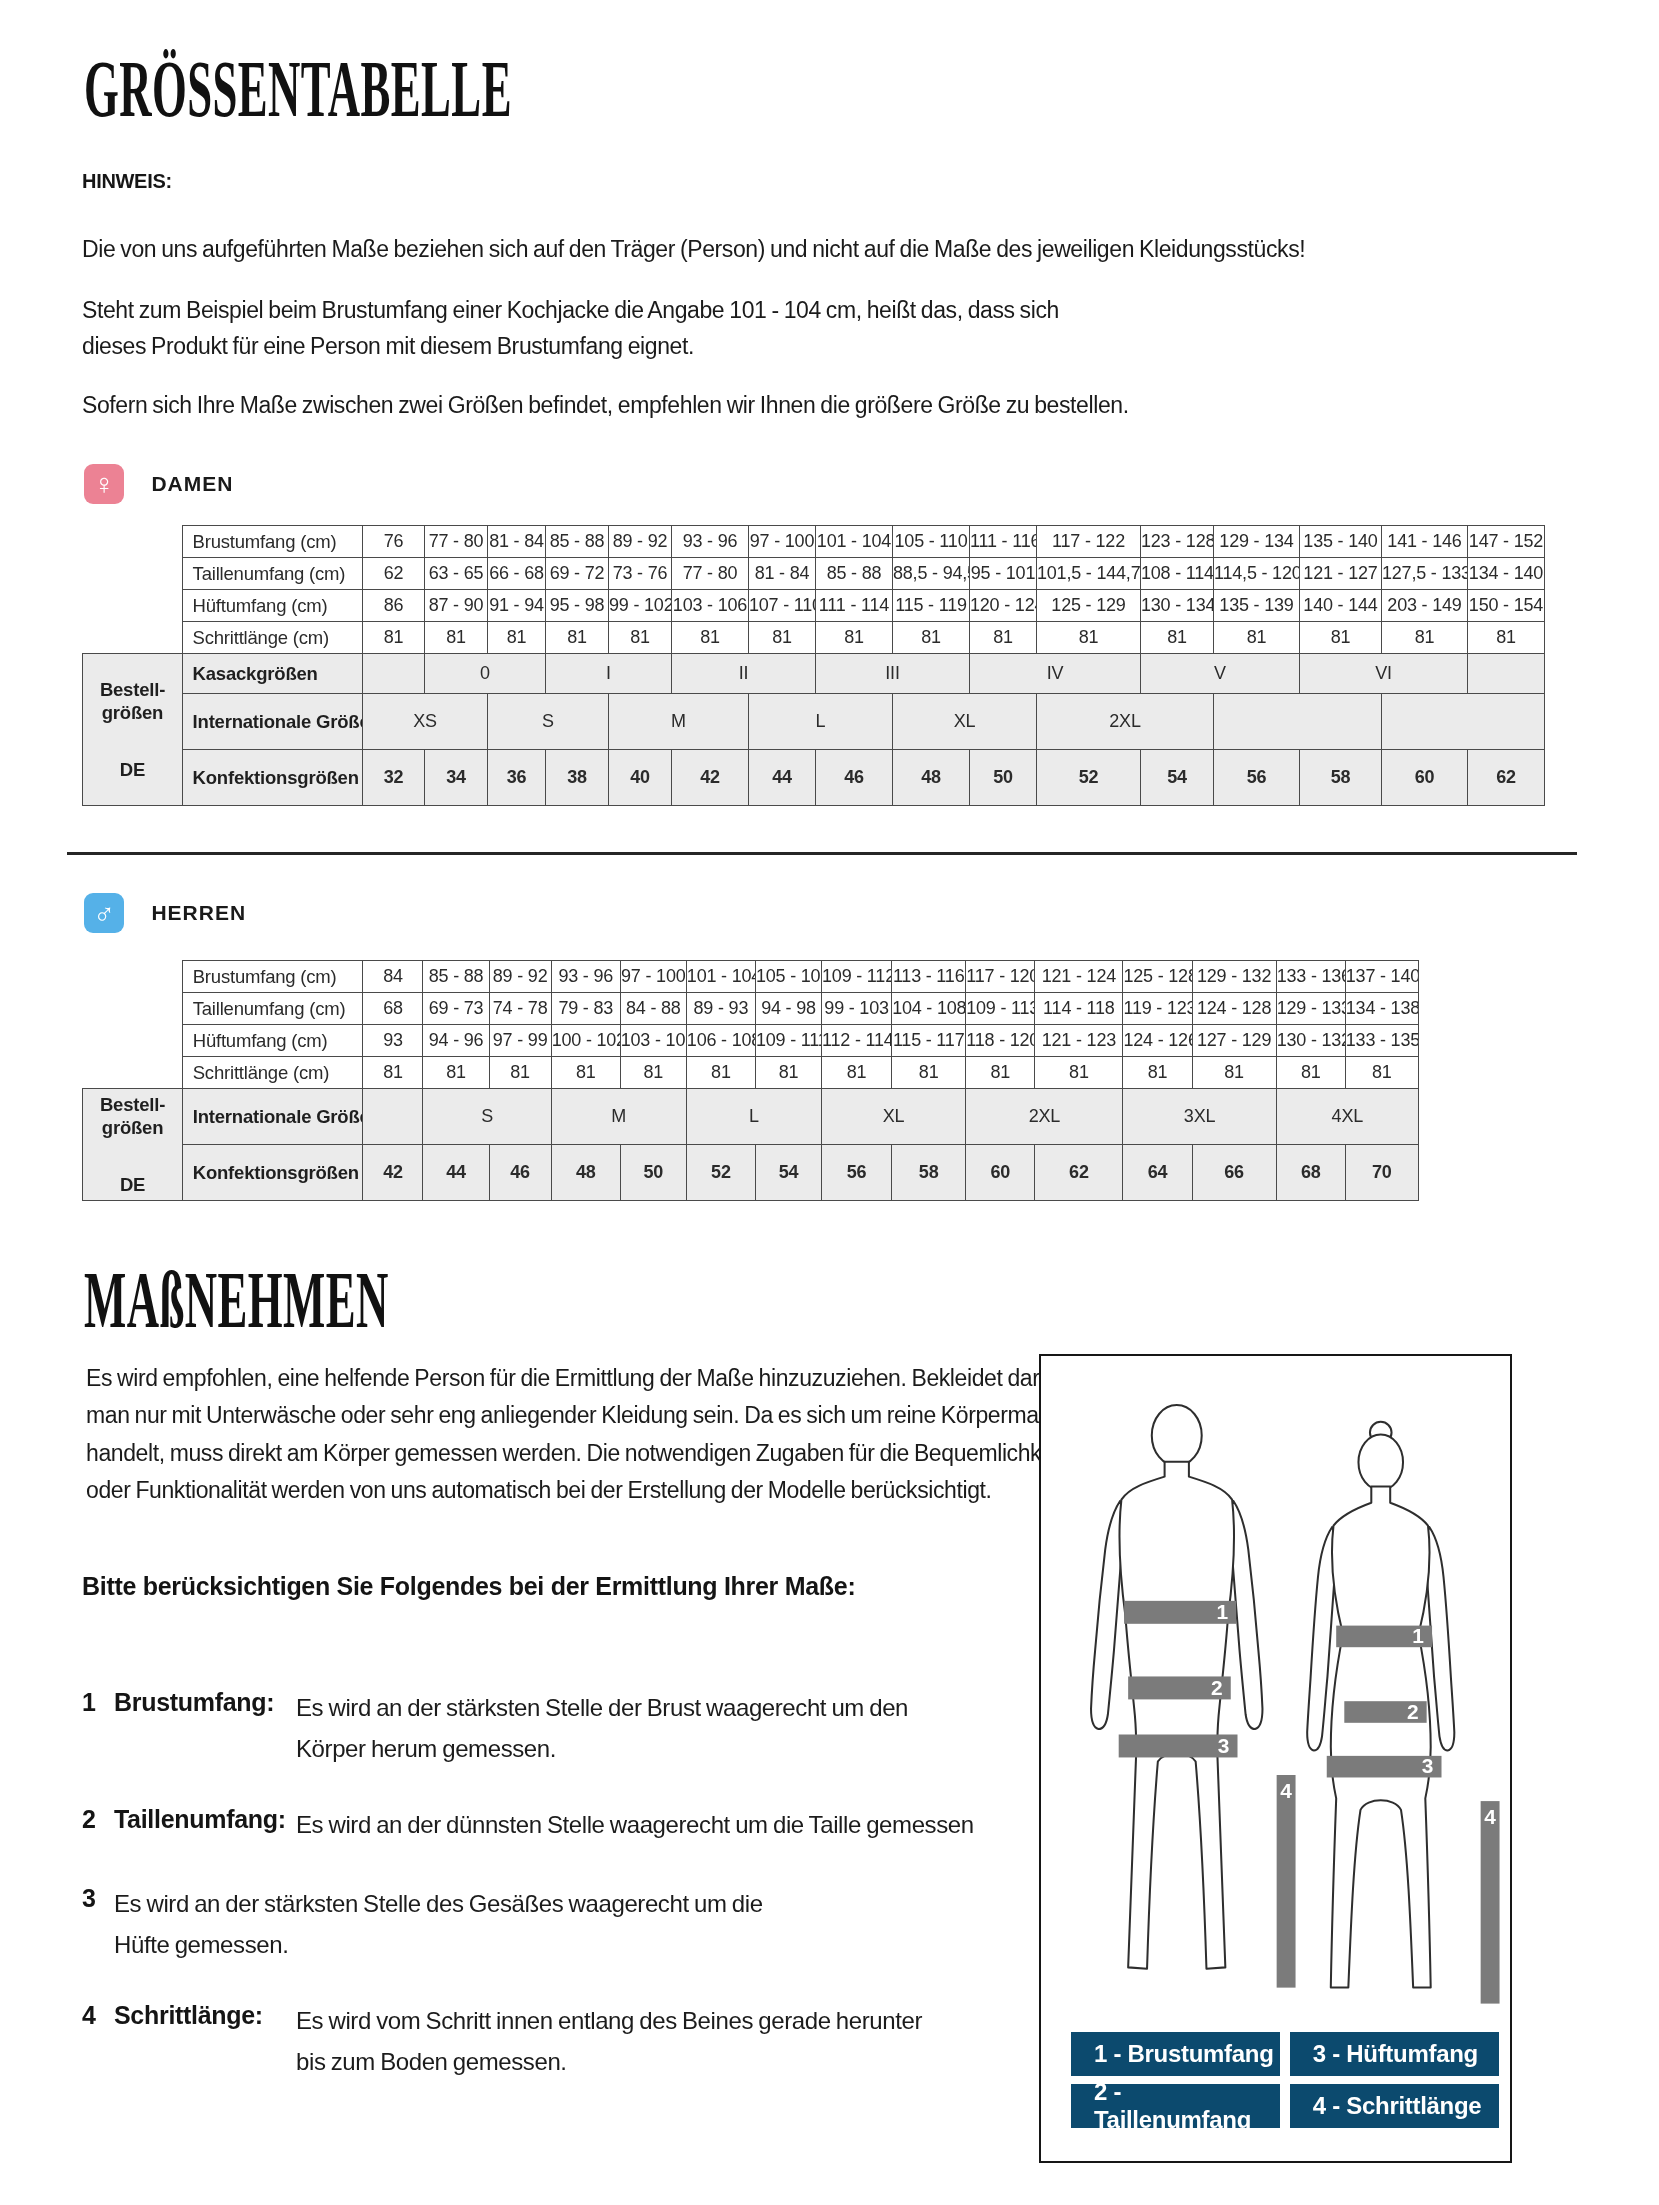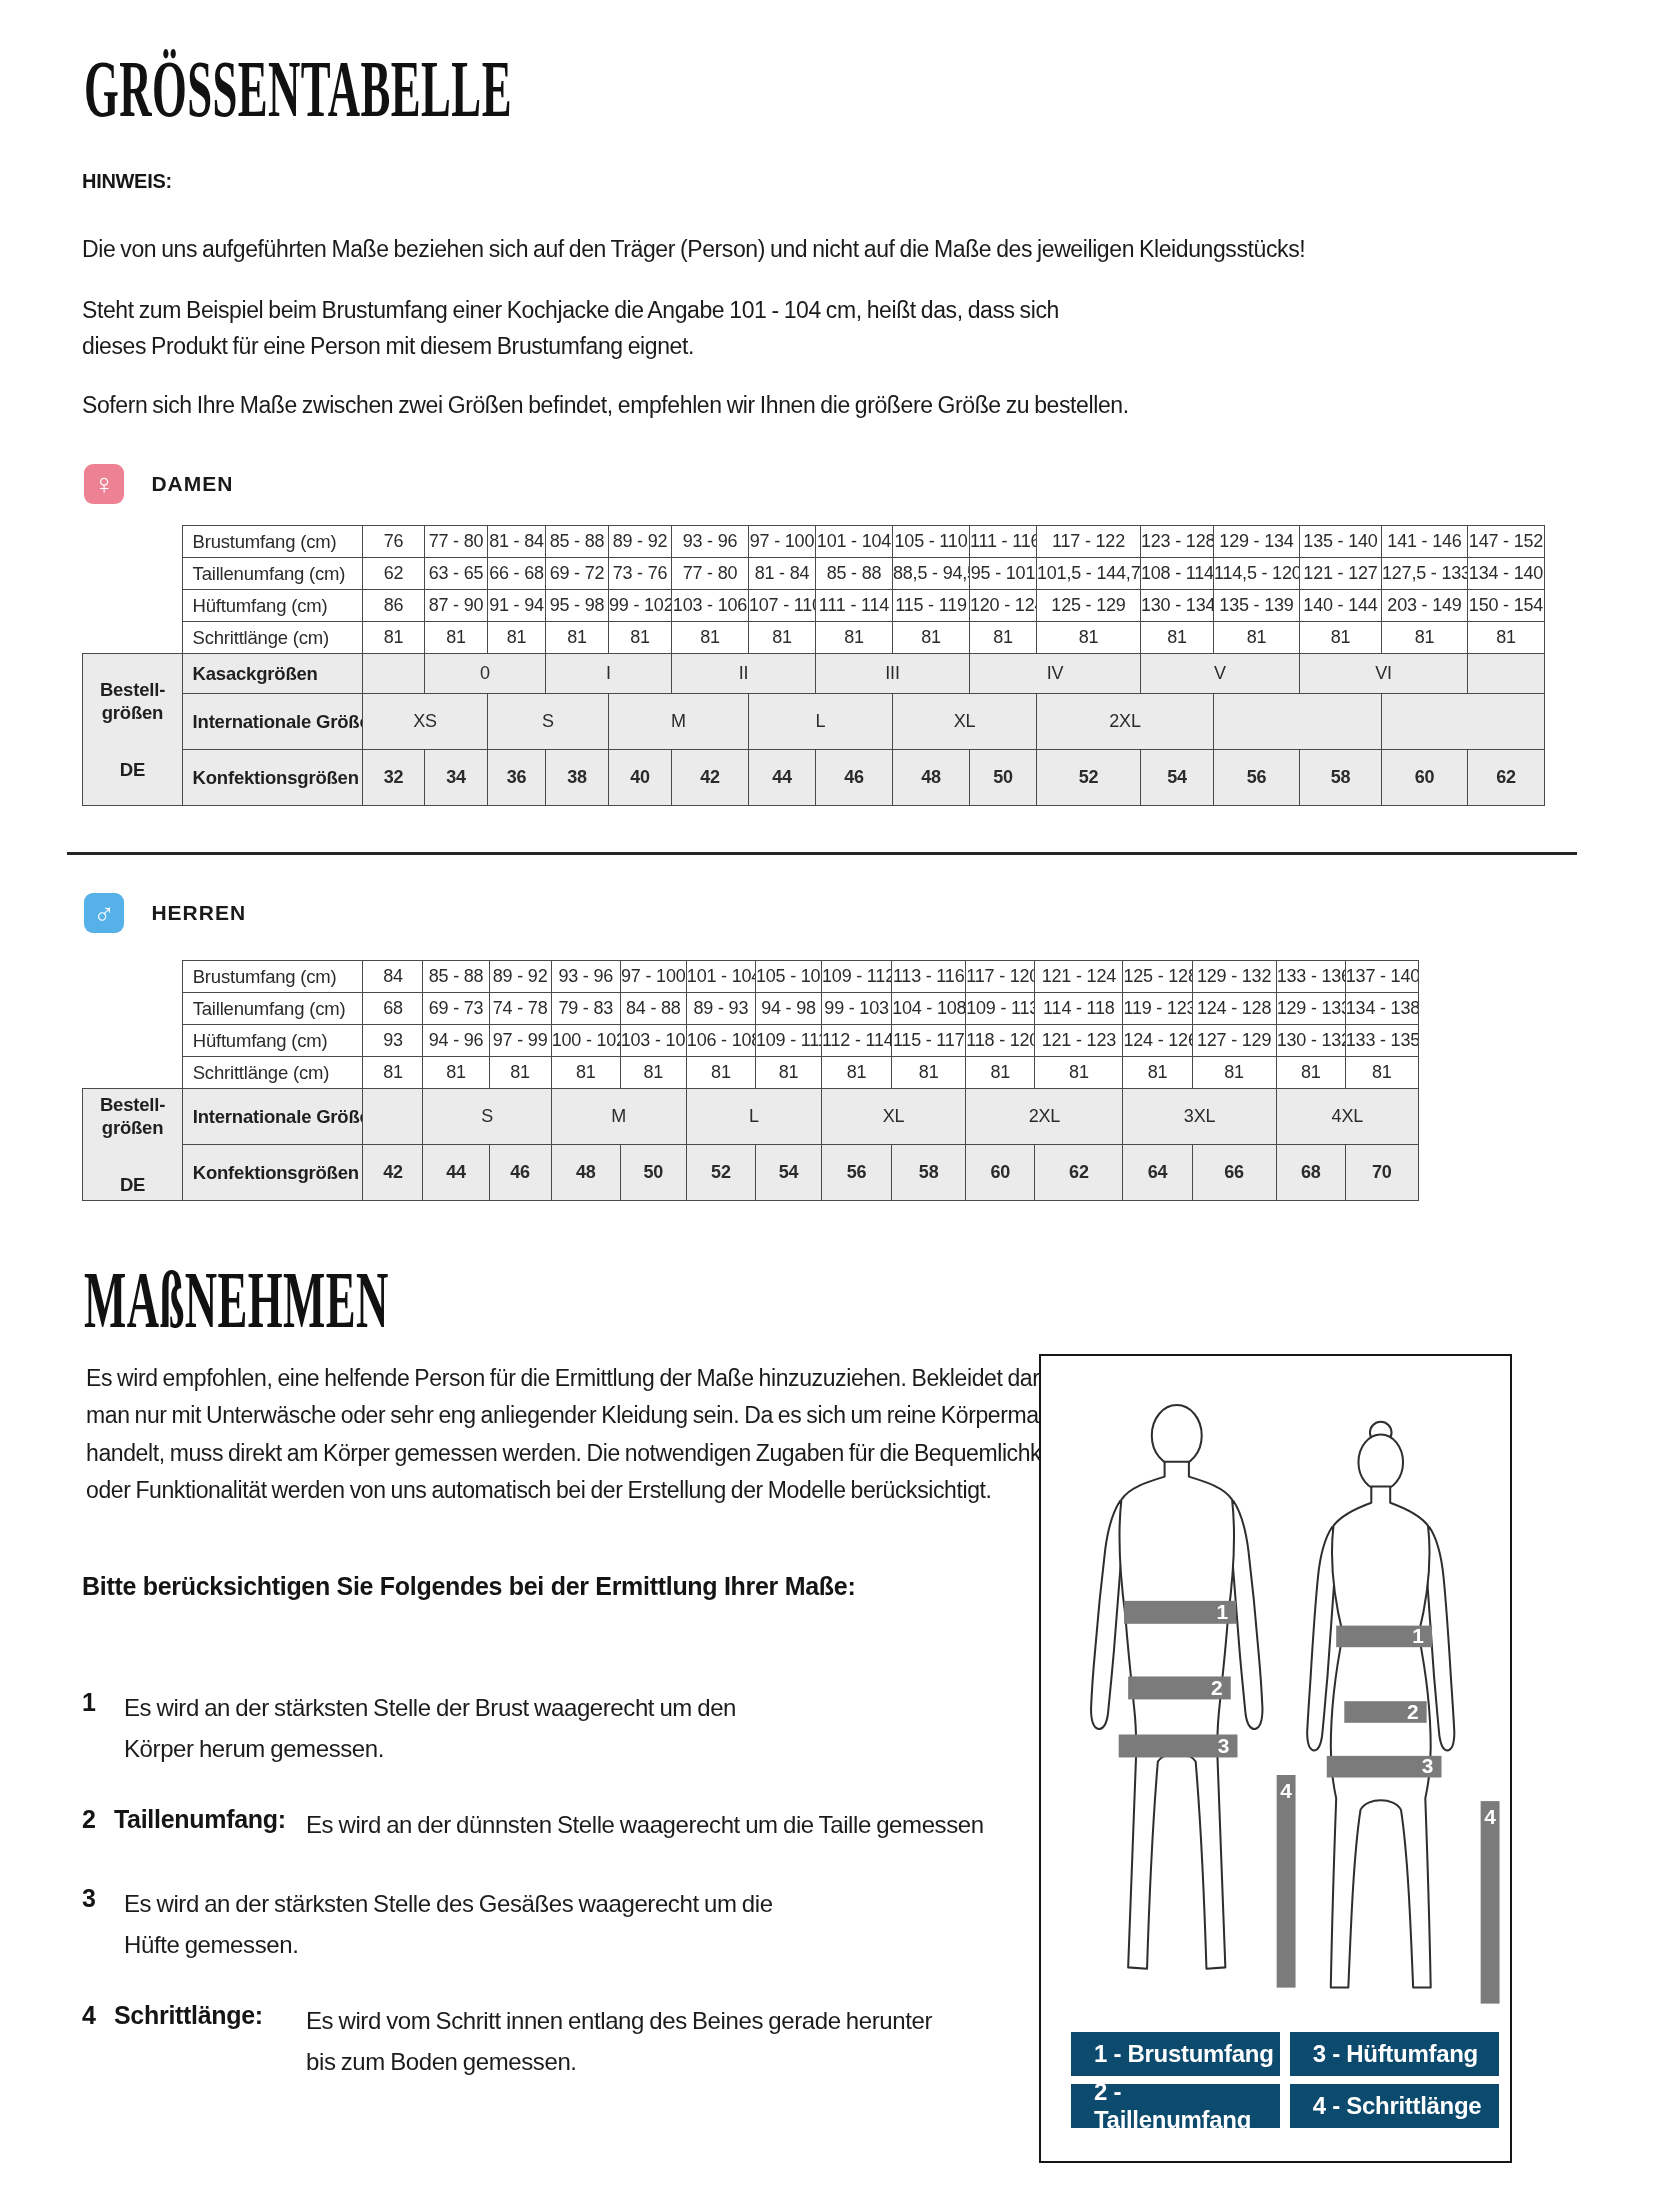--- a/index.html
+++ b/index.html
@@ -50,21 +50,21 @@
 
   .divider{position:absolute;left:67px;top:852px;width:1510px;height:3.4px;background:#262626;}
 
   
   #mass-para{left:86px;top:1360px;line-height:1.62;}
   #bitte{position:absolute;left:82px;top:1572px;font-size:25px;font-weight:700;letter-spacing:-0.3px;color:#141414;}
   .m-item{position:absolute;left:82px;display:flex;}
   .m-num{width:32px;font-size:25px;font-weight:700;color:#151515;}
   .m-label{width:182px;font-size:25px;font-weight:700;color:#151515;letter-spacing:-0.3px;}
   .m-desc{font-size:24px;color:#1c1c1c;line-height:1.7;}
-  .m-desc .pline{display:block;white-space:nowrap;margin-left:10px;}
+  .m-desc .pline{display:block;white-space:nowrap;}
   #item-1{top:1688px;} #item-2{top:1805px;} #item-3{top:1884px;} #item-4{top:2001px;}
 
   
   .figure-box{position:absolute;left:1039px;top:1354px;width:473px;height:809px;
         border:2.1px solid #161616;background:#ffffff;box-sizing:border-box;}
   .fig-svg{position:absolute;}
   #fig-male{left:20.6px;top:41px;width:243px;height:594px;}
   #fig-female{left:225px;top:59px;width:243px;height:594px;}
   .legend{position:absolute;left:30px;right:11px;top:676px;display:grid;
         grid-template-columns:1fr 1fr;grid-auto-rows:44px;gap:8.2px 9.6px;}
@@ -414,20 +414,21 @@
   <div class="para cond" id="mass-para">
       <span class="pline">Es wird empfohlen, eine helfende Person für die Ermittlung der Maße hinzuzuziehen. Bekleidet darf</span>
       <span class="pline">man nur mit Unterwäsche oder sehr eng anliegender Kleidung sein. Da es sich um reine Körpermaße</span>
       <span class="pline">handelt, muss direkt am Körper gemessen werden. Die notwendigen Zugaben für die Bequemlichkeit</span>
       <span class="pline">oder Funktionalität werden von uns automatisch bei der Erstellung der Modelle berücksichtigt.</span>
     </div>
   <div id="bitte">Bitte berücksichtigen Sie Folgendes bei der Ermittlung Ihrer Maße:</div>
 
   <div class="m-item" id="item-1">
     <div class="m-num">1</div>
+    <div class="m-label">Brustumfang:</div>
     <div class="m-desc cond">
         <span class="pline">Es wird an der stärksten Stelle der Brust waagerecht um den</span>
         <span class="pline">Körper herum gemessen.</span>
       </div>
   </div>
   <div class="m-item" id="item-2">
     <div class="m-num">2</div>
     <div class="m-label">Taillenumfang:</div>
     <div class="m-desc cond">
         <span class="pline">Es wird an der dünnsten Stelle waagerecht um die Taille gemessen</span>

